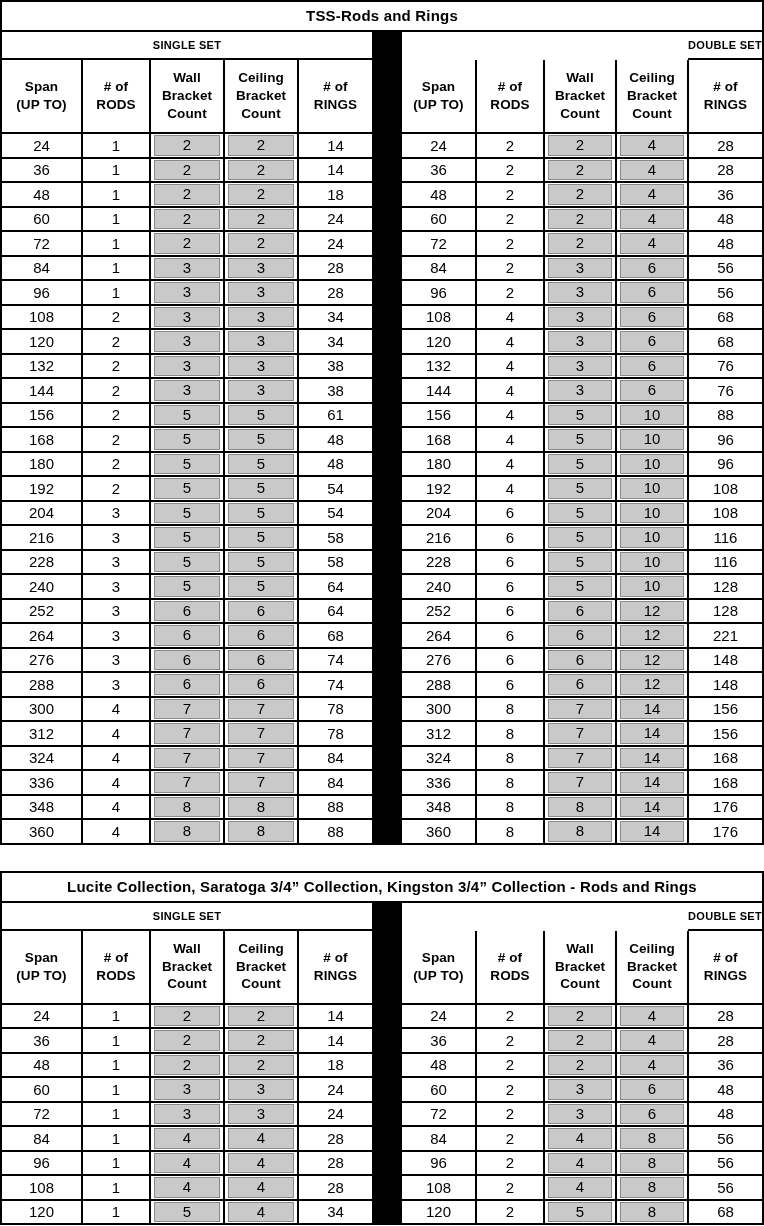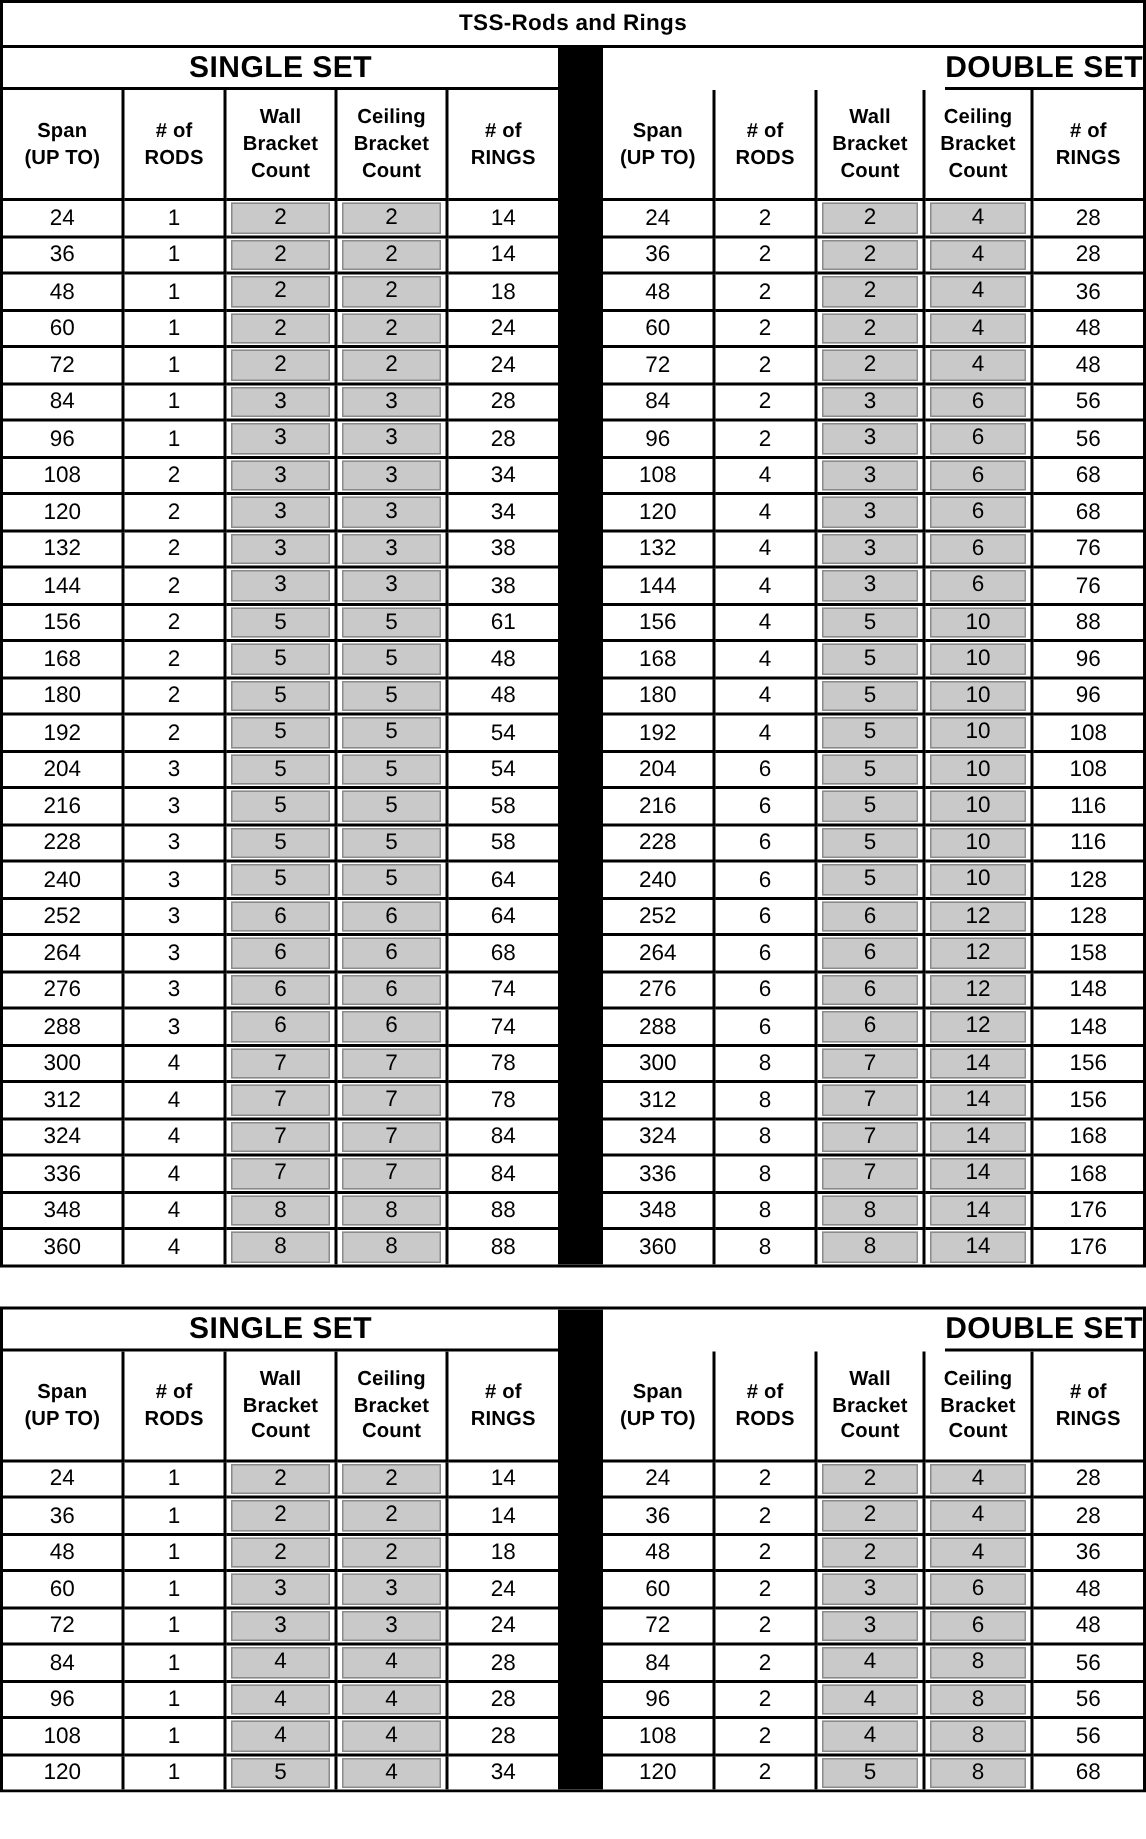--- a/index.html
+++ b/index.html
@@ -34,21 +34,21 @@
   .half { display: flex; flex-direction: column; }
   .half.left  { width: 370px; }
   .half.right { flex: 1; align-items: flex-end; }
   .v-divider { width: 30px; background: #000; }
 
   .section-header {
     height: 26px;
     line-height: 26px;
     text-align: center;
     font-weight: bold;
-    font-size: 20px;
+    font-size: 11px;
     letter-spacing: 0.3px;
     border-bottom: 2px solid #000;
   }
 
   table {
     border-collapse: collapse;
     table-layout: fixed;
     width: 100%;
     flex: 1;
   }
@@ -696,21 +696,21 @@
               </tr>
               <tr>
                 <td>264</td>
                 <td>6</td>
                 <td>
                   <div class="shade">6</div>
                 </td>
                 <td>
                   <div class="shade">12</div>
                 </td>
-                <td>158</td>
+                <td>221</td>
               </tr>
               <tr>
                 <td>276</td>
                 <td>6</td>
                 <td>
                   <div class="shade">6</div>
                 </td>
                 <td>
                   <div class="shade">12</div>
                 </td>
@@ -794,20 +794,21 @@
                 <td>176</td>
               </tr>
             </tbody>
         </table>
       </div>
 
     </div>
   </section>
 
   <section class="table-block">
+    <div class="tbl-title">Lucite Collection, Saratoga 3/4” Collection, Kingston 3/4” Collection - Rods and Rings</div>
     <div class="tbl-body">
 
       <div class="half left">
         <div class="section-header">SINGLE SET</div>
         <table>
           <colgroup>
             <col style="width:80px">
               <col style="width:68px">
               <col style="width:74px">
               <col style="width:74px">

